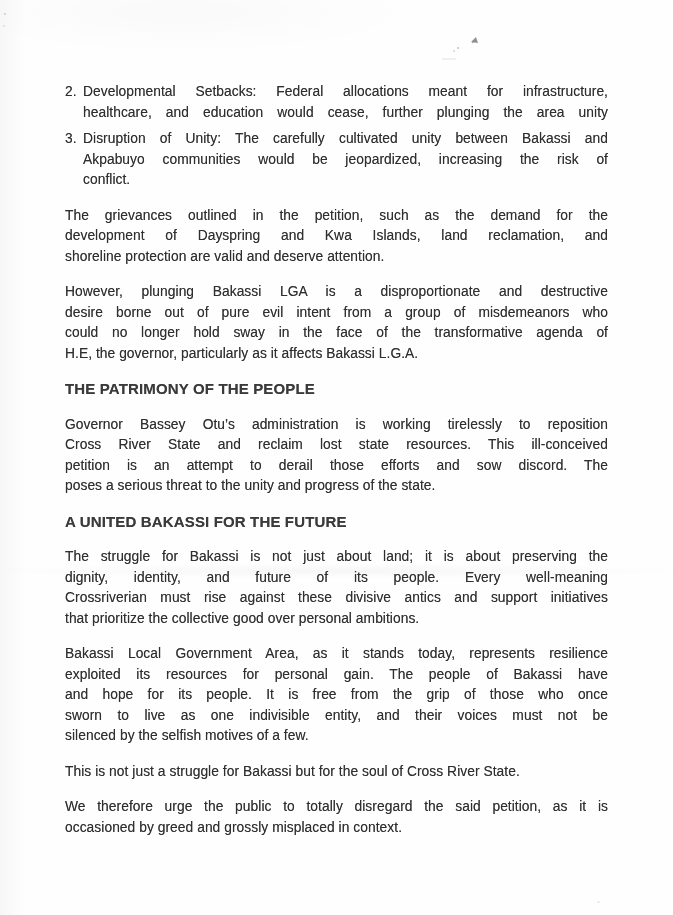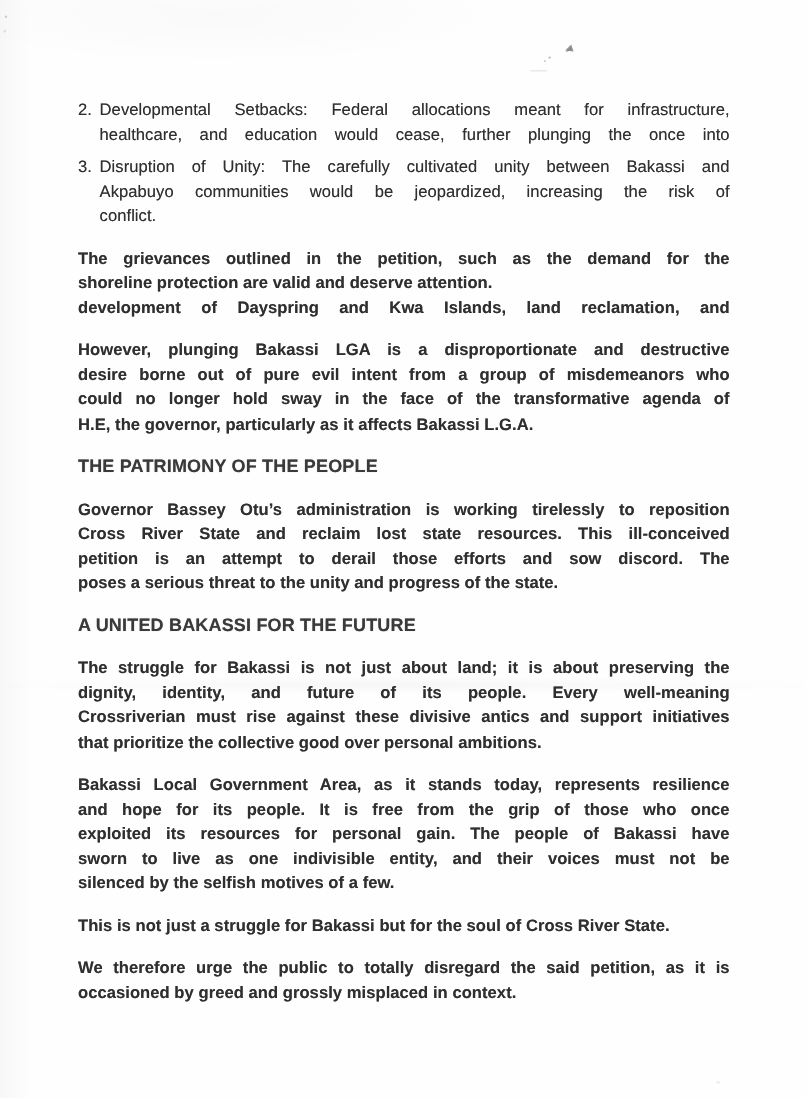--- a/index.html
+++ b/index.html
@@ -26,21 +26,21 @@
   }
   .content{
     position:absolute;
     left:65px;top:82px;
     width:543px;
     font-size:13.8px;
     line-height:20.5px;
     letter-spacing:0.05px;
     text-shadow:0 0 0.5px rgba(47,47,47,0.55);
   }
-  .para{margin:1px 0 15px;font-weight:bold;}
+  .para{margin:1px 0 15px;}
   .list{margin:0 0 15px;}
   .list-item{display:flex;margin:0 0 6px;}
   .list-item:last-child{margin-bottom:0;}
   .marker{flex:0 0 18px;width:18px;}
   .item-body{flex:1 1 auto;min-width:0;}
   .line{
     text-align:justify;
     text-align-last:justify;
   }
   .line.last{
@@ -76,36 +76,36 @@
     <circle cx="16" cy="23" r="0.9" fill="#9a9a9a" opacity="0.45"></circle>
     <path d="M4 31 h 14" stroke="#bdbdbd" stroke-width="1.4" opacity="0.3"></path>
   </svg>
 
   <div class="content" id="doc-content">
       <div class="list">
         <div class="list-item">
           <div class="marker">2.</div>
           <div class="item-body">
             <div class="line">Developmental Setbacks: Federal allocations meant for infrastructure,</div>
-            <div class="line">healthcare, and education would cease, further plunging the once into</div>
+            <div class="line">healthcare, and education would cease, further plunging the area unity</div>
           </div>
         </div>
         <div class="list-item">
           <div class="marker">3.</div>
           <div class="item-body">
             <div class="line">Disruption of Unity: The carefully cultivated unity between Bakassi and</div>
             <div class="line">Akpabuyo communities would be jeopardized, increasing the risk of</div>
             <div class="line last">conflict.</div>
           </div>
         </div>
       </div>
       <div class="para">
         <div class="line">The grievances outlined in the petition, such as the demand for the</div>
+        <div class="line">development of Dayspring and Kwa Islands, land reclamation, and</div>
         <div class="line last">shoreline protection are valid and deserve attention.</div>
-        <div class="line">development of Dayspring and Kwa Islands, land reclamation, and</div>
       </div>
       <div class="para">
         <div class="line">However, plunging Bakassi LGA is a disproportionate and destructive</div>
         <div class="line">desire borne out of pure evil intent from a group of misdemeanors who</div>
         <div class="line">could no longer hold sway in the face of the transformative agenda of</div>
         <div class="line last">H.E, the governor, particularly as it affects Bakassi L.G.A.</div>
       </div>
       <div class="heading">THE PATRIMONY OF THE PEOPLE</div>
       <div class="para">
         <div class="line">Governor Bassey Otu’s administration is working tirelessly to reposition</div>
@@ -115,22 +115,22 @@
       </div>
       <div class="heading">A UNITED BAKASSI FOR THE FUTURE</div>
       <div class="para">
         <div class="line">The struggle for Bakassi is not just about land; it is about preserving the</div>
         <div class="line">dignity, identity, and future of its people. Every well-meaning</div>
         <div class="line">Crossriverian must rise against these divisive antics and support initiatives</div>
         <div class="line last">that prioritize the collective good over personal ambitions.</div>
       </div>
       <div class="para">
         <div class="line">Bakassi Local Government Area, as it stands today, represents resilience</div>
+        <div class="line">exploited its resources for personal gain. The people of Bakassi have</div>
         <div class="line">and hope for its people. It is free from the grip of those who once</div>
-        <div class="line">exploited its resources for personal gain. The people of Bakassi have</div>
         <div class="line">sworn to live as one indivisible entity, and their voices must not be</div>
         <div class="line last">silenced by the selfish motives of a few.</div>
       </div>
       <div class="para">
         <div class="line last">This is not just a struggle for Bakassi but for the soul of Cross River State.</div>
       </div>
       <div class="para">
         <div class="line">We therefore urge the public to totally disregard the said petition, as it is</div>
         <div class="line last">occasioned by greed and grossly misplaced in context.</div>
       </div>

